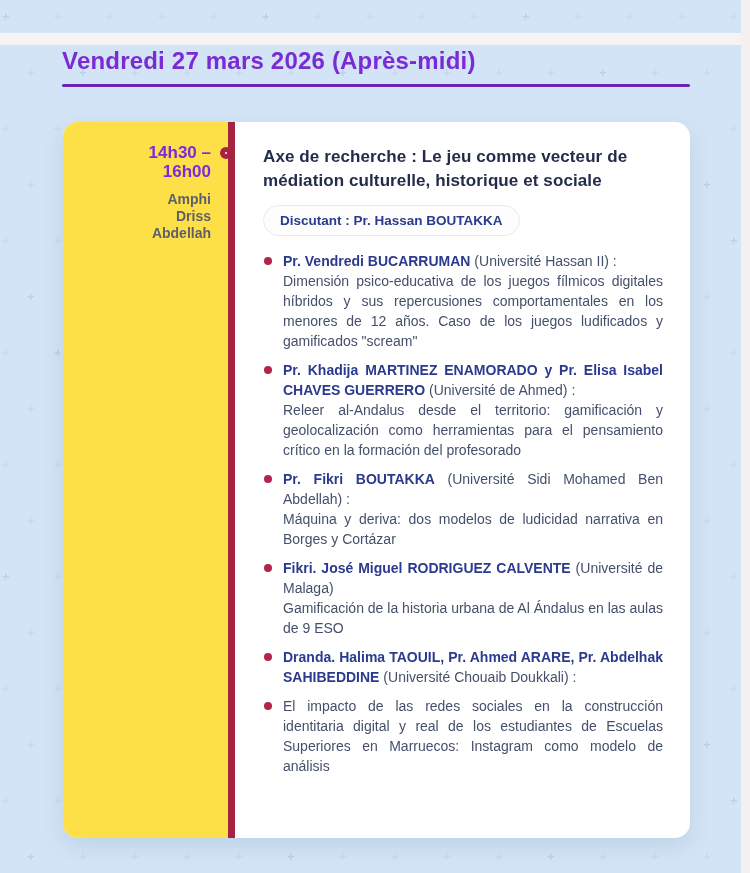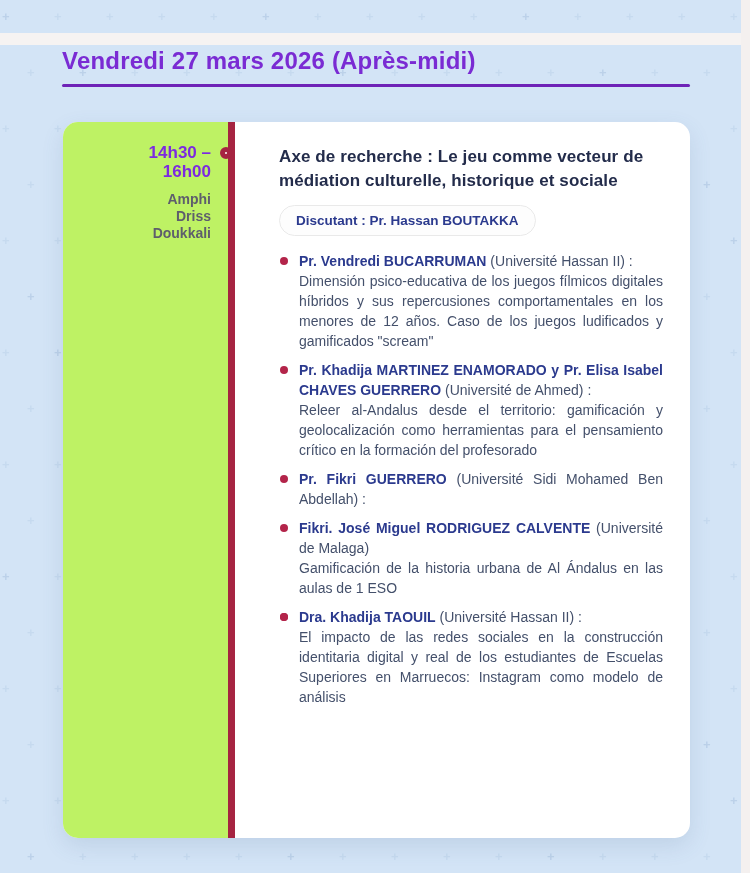--- a/index.html
+++ b/index.html
@@ -35,36 +35,36 @@
     margin-top:9px; height:3px; background:#6e23b7; border-radius:2px;
   }
   
   .card {
     position:absolute; left:63px; top:122px; width:627px; height:716px;
     background:#ffffff; border-radius:15px;
     box-shadow:0 8px 22px rgba(70,100,140,.14);
     display:flex; z-index:3; overflow:hidden;
   }
   .side {
-    width:165px; flex:0 0 165px; background:#bef264;
+    width:165px; flex:0 0 165px; background:#fde047;
     padding:21px 17px 0 2px; text-align:right;
   }
   .time { color:#7c2ae0; font-weight:800; font-size:17px; line-height:19px; }
   .session-label {
     margin-top:10px; color:#ad2b4e; font-weight:800;
     font-size:15px; line-height:18px;
   }
   .room { margin-top:10px; color:#5e5e6c; font-size:14px; line-height:17px; font-weight:600; }
   .timeline { width:7px; flex:0 0 7px; background:#a62441; position:relative; }
   .timeline .marker {
     position:absolute; left:-8px; top:25px;
     width:12px; height:12px; background:#ffffff;
     border:5px solid #a62441; border-radius:50%;
   }
-  .content { flex:1; padding:23px 27px 8px 28px;margin-left:16px; }
+  .content { flex:1; padding:23px 27px 8px 28px; }
   .session-title {
     color:#232c4b; font-size:17px; font-weight:800; line-height:24px;
     letter-spacing:.1px;
   }
   .badge {
     display:inline-block; margin-top:12px; padding:7px 16px 7px;
     background:#fdfdfd; border:1px solid #e9e9e9; border-radius:18px;
     color:#2b3a8e; font-size:13.5px; font-weight:800;
   }
   ul.pres-list { list-style:none; margin-top:15px; }
@@ -333,21 +333,21 @@
 <div class="card">
 
   <div class="side">
     <div class="time">
       <div>14h30 –</div>
       <div>16h00</div>
     </div>
     <div class="room">
       <div>Amphi</div>
       <div>Driss</div>
-      <div>Doukkali</div>
+      <div>Abdellah</div>
     </div>
   </div>
 
   <div class="timeline">
     <div class="marker"></div>
   </div>
 
   <div class="content">
     <div class="session-title">Axe de recherche : Le jeu comme vecteur de médiation culturelle, historique et sociale</div>
     <div class="badge">Discutant : Pr. Hassan BOUTAKKA</div>
@@ -358,30 +358,31 @@
         <p class="pres-head"><strong>Pr. Vendredi BUCARRUMAN</strong><span> (Université Hassan II) :</span></p>
         <p class="pres-desc">Dimensión psico-educativa de los juegos fílmicos digitales híbridos y sus repercusiones comportamentales en los menores de 12 años. Caso de los juegos ludificados y gamificados "scream"</p>
       </li>
       <li>
         <span class="dot"></span>
         <p class="pres-head"><strong>Pr. Khadija MARTINEZ ENAMORADO y Pr. Elisa Isabel CHAVES GUERRERO</strong><span> (Université de Ahmed) :</span></p>
         <p class="pres-desc">Releer al-Andalus desde el territorio: gamificación y geolocalización como herramientas para el pensamiento crítico en la formación del profesorado</p>
       </li>
       <li>
         <span class="dot"></span>
-        <p class="pres-head"><strong>Pr. Fikri GUERRERO</strong><span> (Université Sidi Mohamed Ben Abdellah) :</span></p>
+        <p class="pres-head"><strong>Pr. Fikri BOUTAKKA</strong><span> (Université Sidi Mohamed Ben Abdellah) :</span></p>
+        <p class="pres-desc">Máquina y deriva: dos modelos de ludicidad narrativa en Borges y Cortázar</p>
       </li>
       <li>
         <span class="dot"></span>
         <p class="pres-head"><strong>Fikri. José Miguel RODRIGUEZ CALVENTE</strong><span> (Université de Malaga)</span></p>
-        <p class="pres-desc">Gamificación de la historia urbana de Al Ándalus en las aulas de 1 ESO</p>
-      </li>
-      <li>
-        <span class="dot"></span>
-      </li>
-      <li>
-        <span class="dot"></span>
-        <p class="pres-head"><strong>Dra. Khadija TAOUIL</strong><span> (Université Hassan II) :</span></p>
+        <p class="pres-desc">Gamificación de la historia urbana de Al Ándalus en las aulas de 9 ESO</p>
+      </li>
+      <li>
+        <span class="dot"></span>
+        <p class="pres-head"><strong>Dranda. Halima TAOUIL, Pr. Ahmed ARARE, Pr. Abdelhak SAHIBEDDINE</strong><span> (Université Chouaib Doukkali) :</span></p>
+      </li>
+      <li>
+        <span class="dot"></span>
         <p class="pres-desc">El impacto de las redes sociales en la construcción identitaria digital y real de los estudiantes de Escuelas Superiores en Marruecos: Instagram como modelo de análisis</p>
       </li>
     </ul>
   </div>
 </div>
 
 </body></html>

